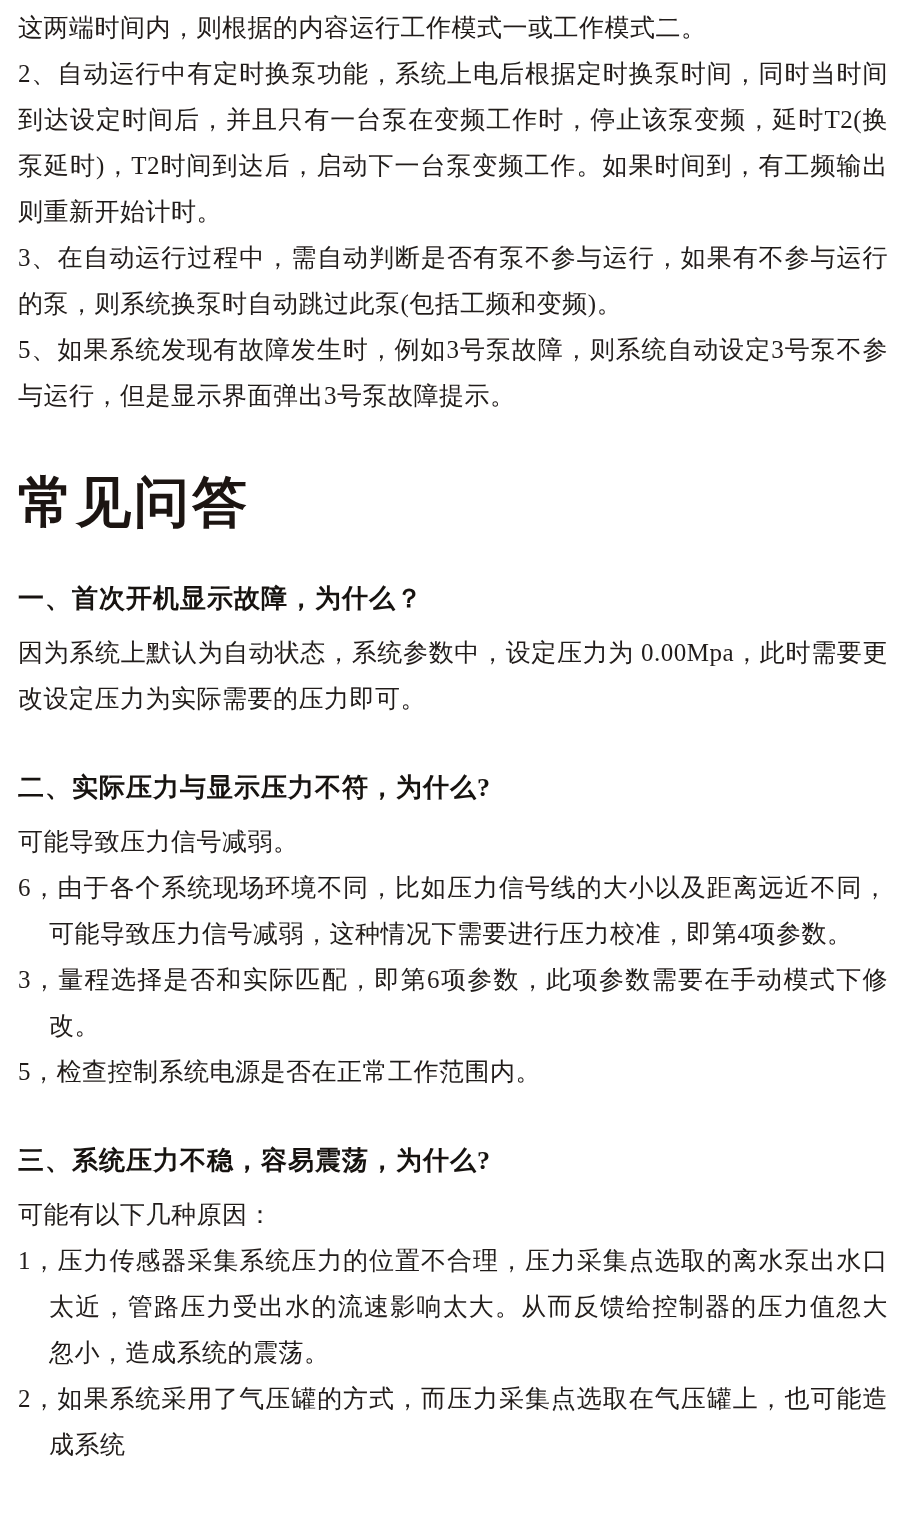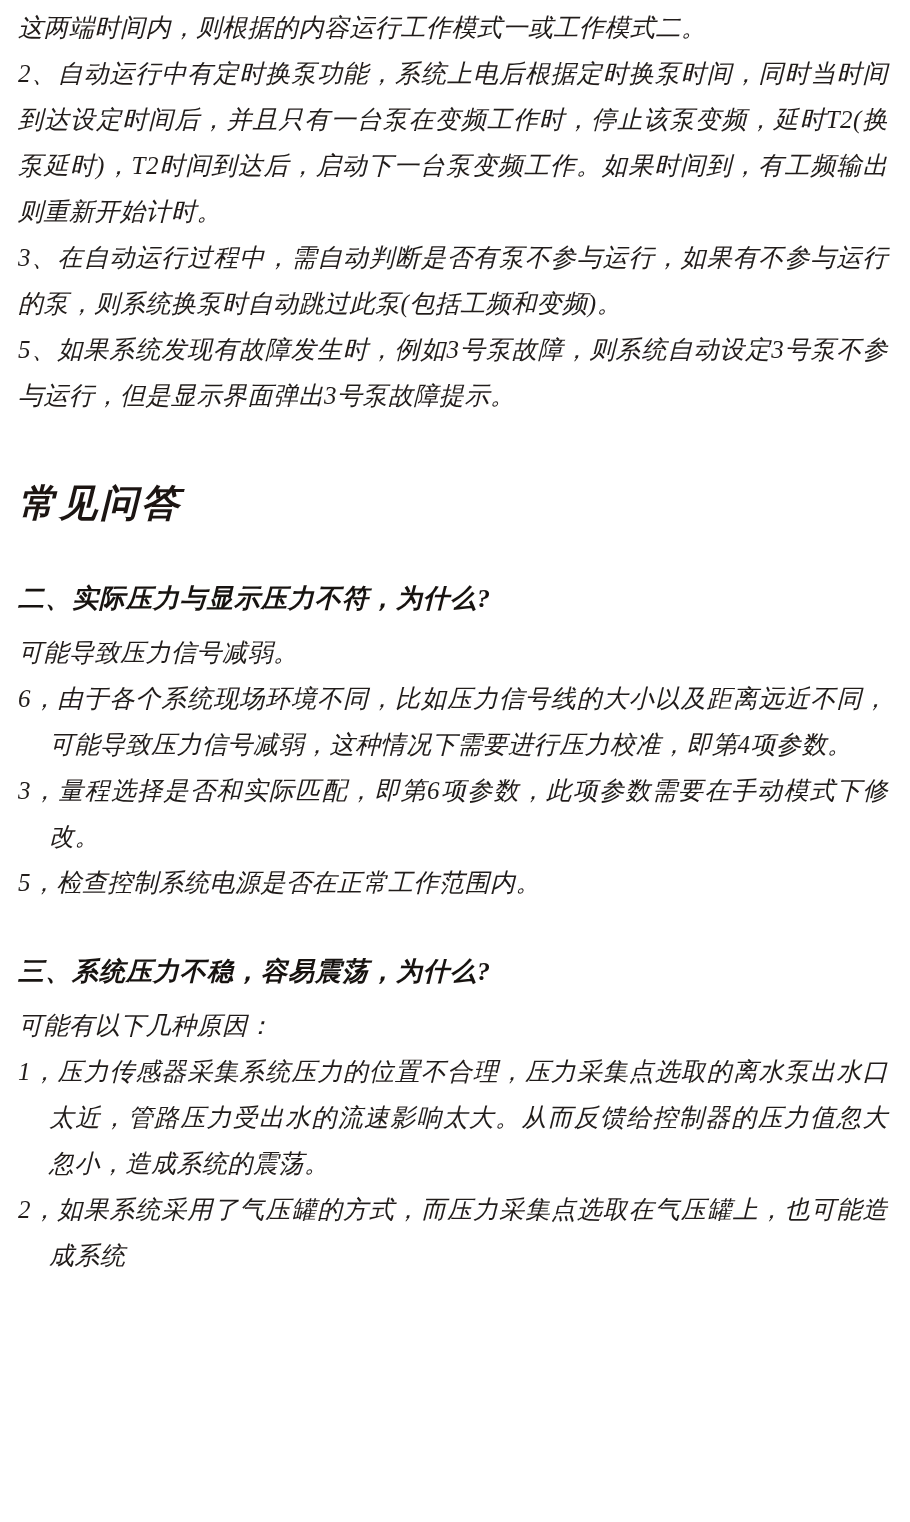--- a/index.html
+++ b/index.html
@@ -13,38 +13,37 @@
     overflow: hidden;
     color: #211c1a;
     font-family: "Liberation Serif", "DejaVu Serif", serif;
   }
   .page {
     box-sizing: border-box;
     width: 910px;
     height: 1516px;
     padding: 5px 22px 0 18px;
     overflow: hidden;
-    font-style: italic;
   }
   
   .body-text {
     font-size: 25px;
     line-height: 46px;
     text-align: justify;
     letter-spacing: 0.5px;
     margin: 0;
   }
   
   .hang {
     padding-left: 31px;
     text-indent: -31px;
   }
   
   .doc-title {
-    font-size: 38px;
+    font-size: 55px;
     line-height: 60px;
     font-weight: 700;
     letter-spacing: 3px;
     margin: 54px 0 0 0;
     color: #1c1512;
   }
   
   .question-heading {
     font-size: 26px;
     line-height: 36px;
@@ -70,20 +69,26 @@
 
   <section class="section">
     <p class="body-text">这两端时间内，则根据的内容运行工作模式一或工作模式二。</p>
     <p class="body-text">2、自动运行中有定时换泵功能，系统上电后根据定时换泵时间，同时当时间到达设定时间后，并且只有一台泵在变频工作时，停止该泵变频，延时T2(换泵延时)，T2时间到达后，启动下一台泵变频工作。如果时间到，有工频输出则重新开始计时。</p>
     <p class="body-text">3、在自动运行过程中，需自动判断是否有泵不参与运行，如果有不参与运行的泵，则系统换泵时自动跳过此泵(包括工频和变频)。</p>
     <p class="body-text">5、如果系统发现有故障发生时，例如3号泵故障，则系统自动设定3号泵不参与运行，但是显示界面弹出3号泵故障提示。</p>
   </section>
 
   <h1 class="doc-title">常见问答</h1>
 
+  <section class="section">
+    <h2 class="body-text question-heading">一、首次开机显示故障，为什么？</h2>
+    <div class="answer faq-list">
+      <p class="body-text">因为系统上默认为自动状态，系统参数中，设定压力为 0.00Mpa，此时需要更改设定压力为实际需要的压力即可。</p>
+    </div>
+  </section>
 
   <section class="section">
     <h2 class="body-text question-heading">二、实际压力与显示压力不符，为什么?</h2>
     <div class="answer faq-list">
       <p class="body-text">可能导致压力信号减弱。</p>
       <p class="body-text hang">6，由于各个系统现场环境不同，比如压力信号线的大小以及距离远近不同，可能导致压力信号减弱，这种情况下需要进行压力校准，即第4项参数。</p>
       <p class="body-text hang">3，量程选择是否和实际匹配，即第6项参数，此项参数需要在手动模式下修改。</p>
       <p class="body-text hang">5，检查控制系统电源是否在正常工作范围内。</p>
     </div>
   </section>

